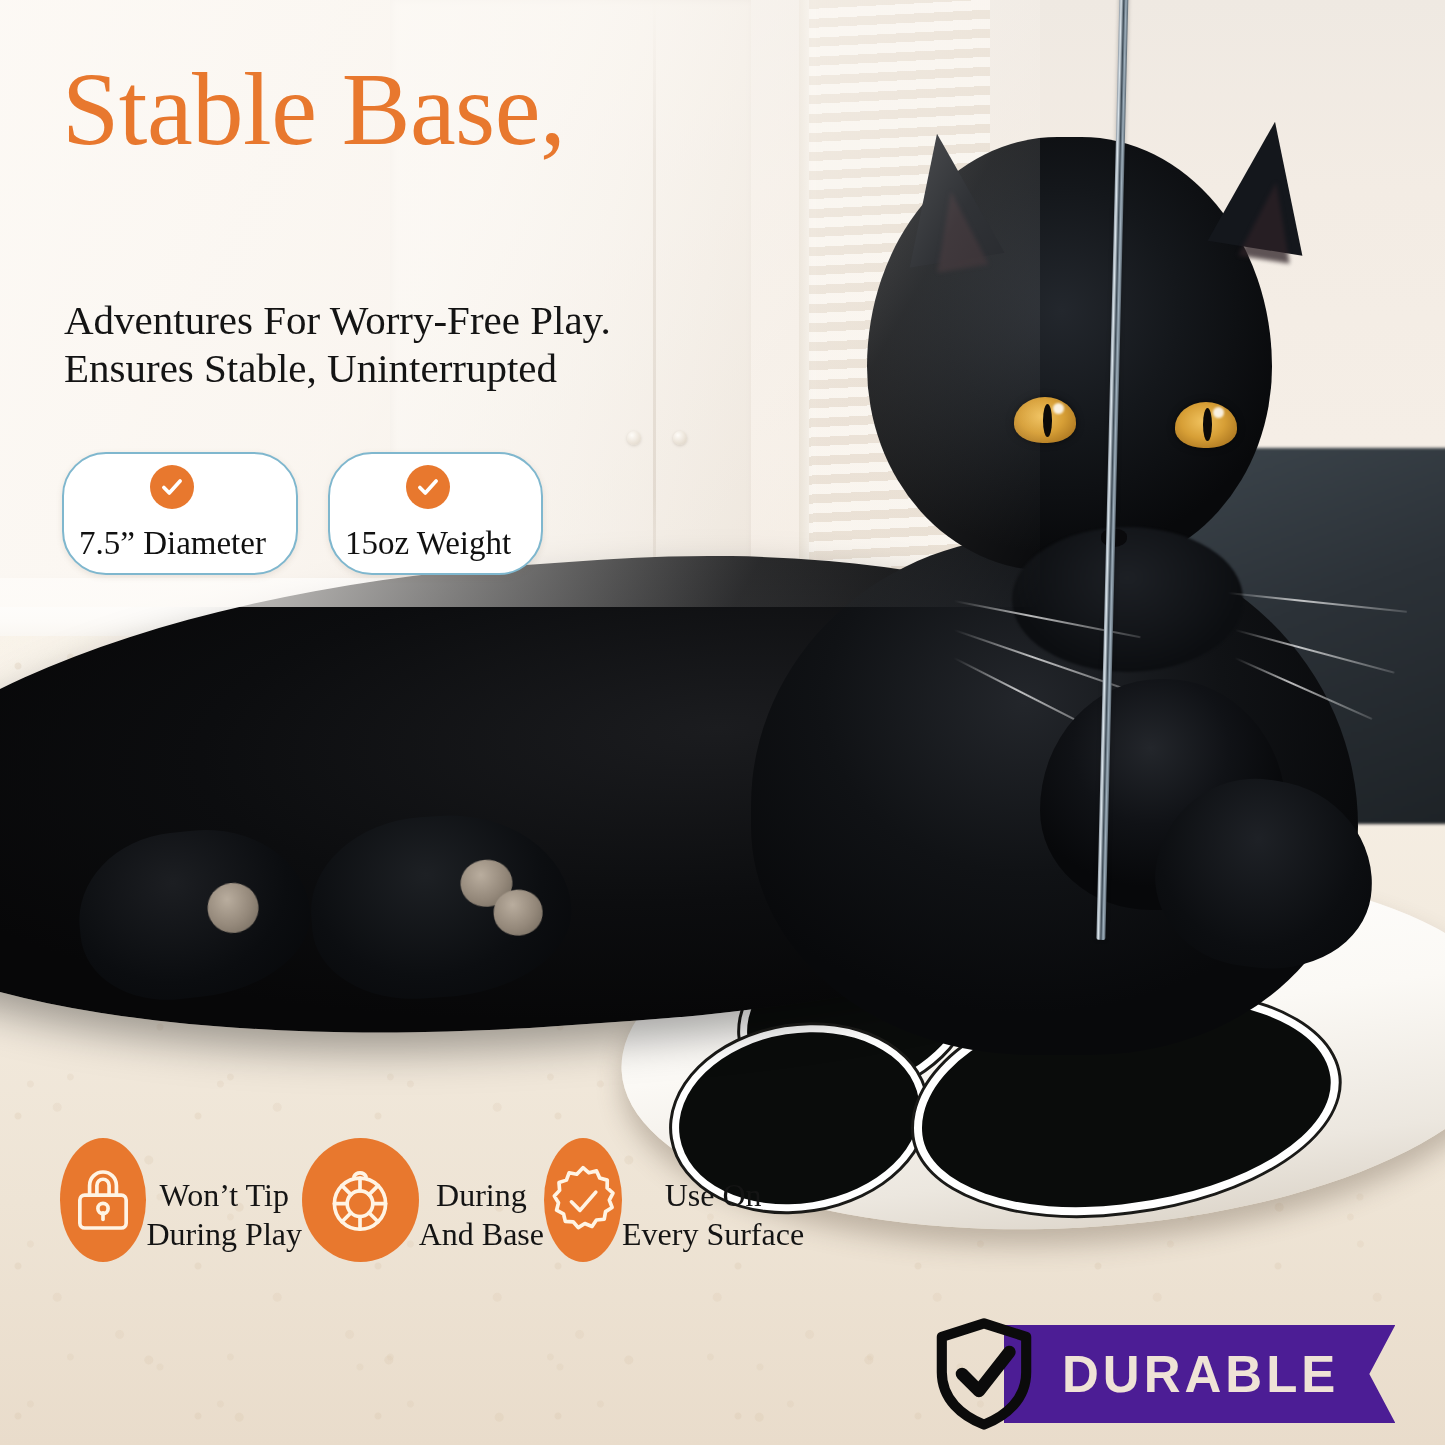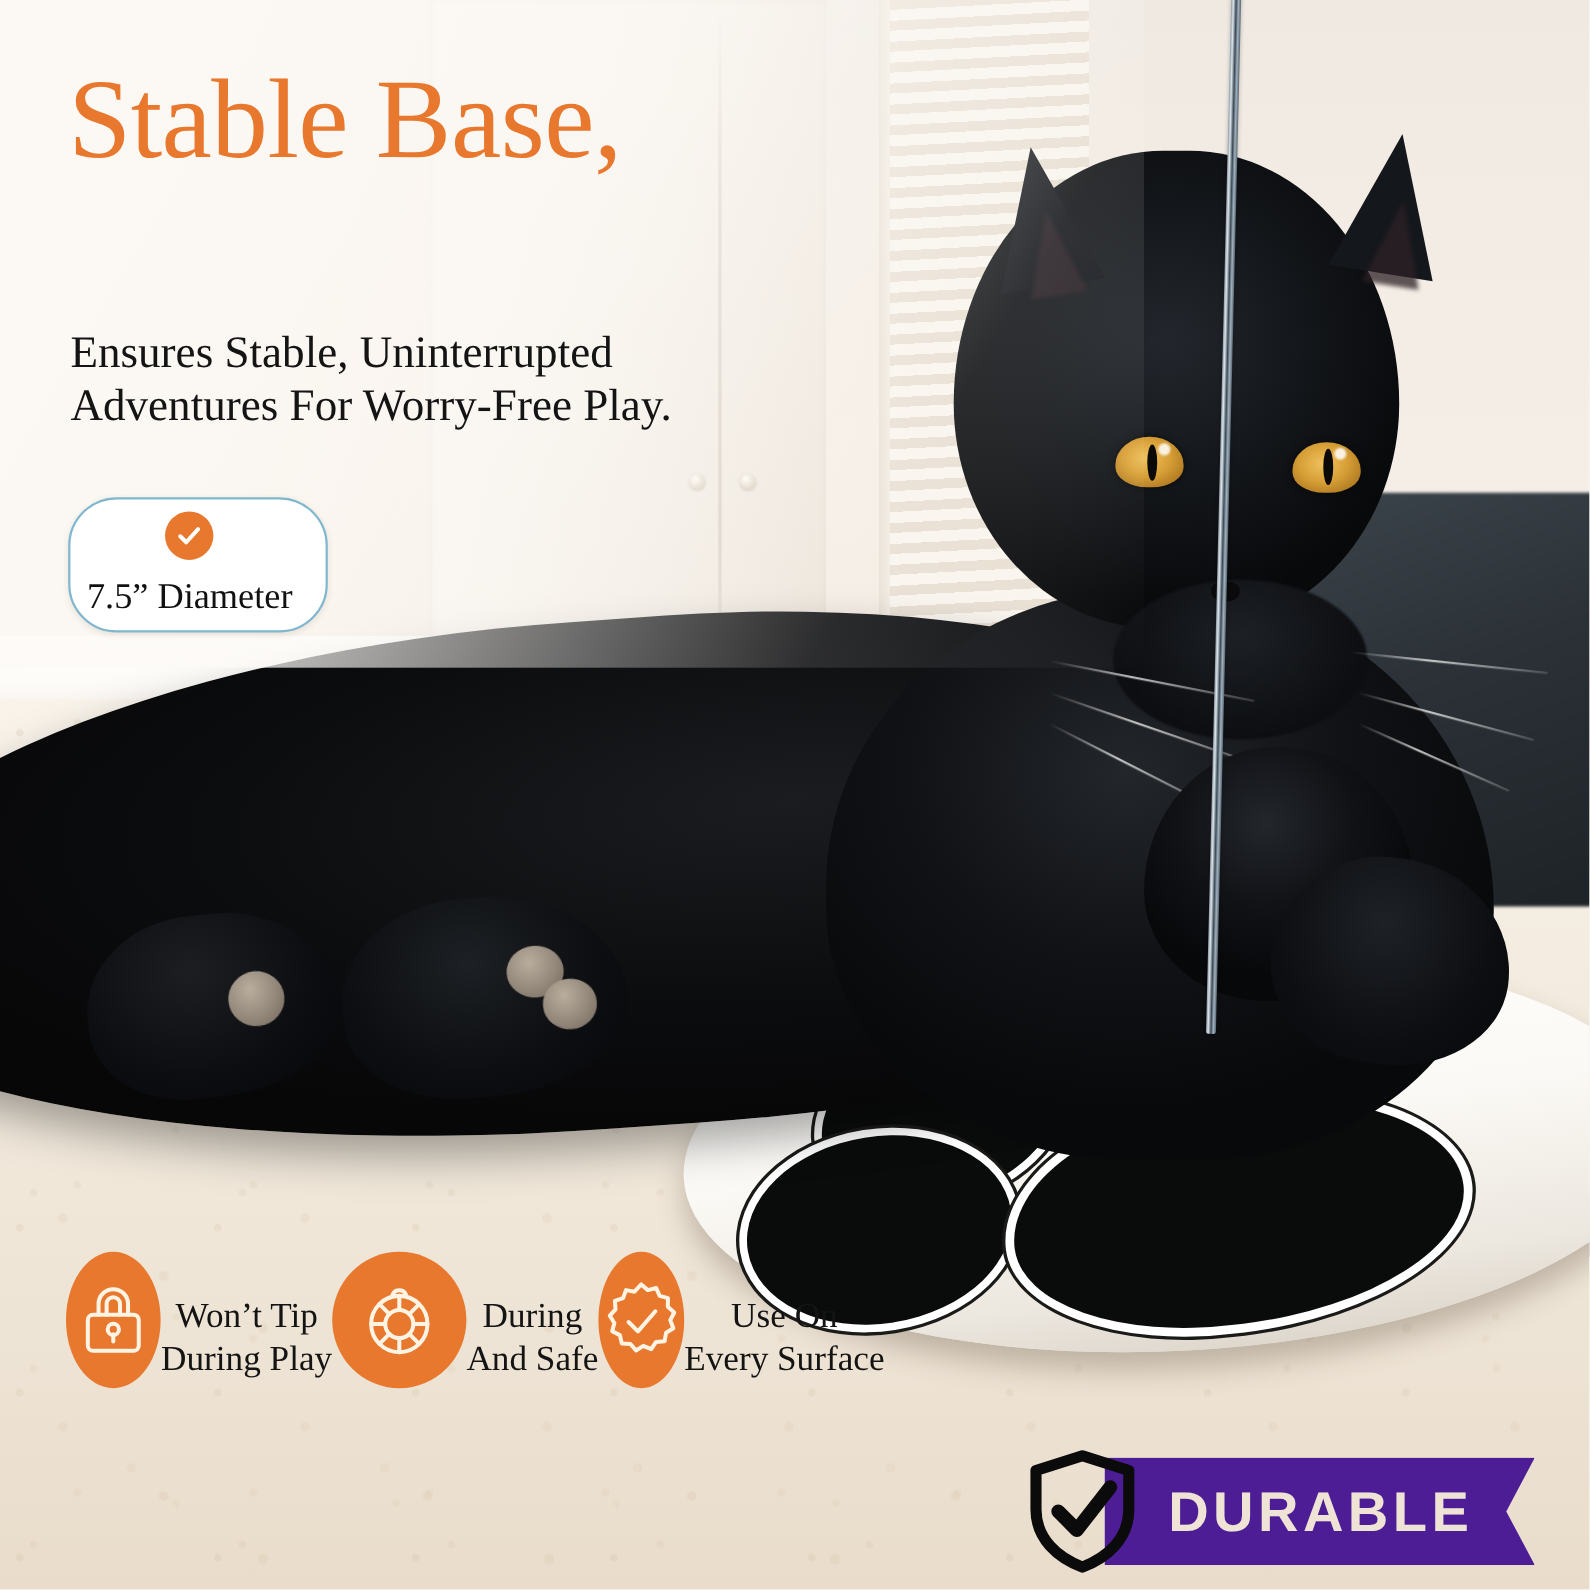--- a/index.html
+++ b/index.html
@@ -433,32 +433,40 @@
     <div class="veil"></div>
   </div>
 
   <div class="overlay">
 
     <div class="headline">
       <span class="hl-1">Stable Base,</span>
     </div>
 
     <div class="subhead">
+      <span>Adventures For Worry-Free Play.</span>
       <span>Ensures Stable, Uninterrupted</span>
-      <span>Adventures For Worry-Free Play.</span>
     </div>
 
     <div class="pills">
       <div class="pill">
         <span class="pill-check">
           <svg viewBox="0 0 24 24" fill="none" stroke="#ffffff" stroke-width="3.4" stroke-linecap="round" stroke-linejoin="round">
             <polyline points="4.5,12.5 9.5,17.5 19.5,6.5"></polyline>
           </svg>
         </span>
         <span class="pill-label">7.5” Diameter</span>
+      </div>
+      <div class="pill">
+        <span class="pill-check">
+          <svg viewBox="0 0 24 24" fill="none" stroke="#ffffff" stroke-width="3.4" stroke-linecap="round" stroke-linejoin="round">
+            <polyline points="4.5,12.5 9.5,17.5 19.5,6.5"></polyline>
+          </svg>
+        </span>
+        <span class="pill-label">15oz Weight</span>
       </div>
     </div>
 
     <div class="features">
 
       <div class="feature">
         <div class="feat-circle">
           <svg viewBox="0 0 64 64" fill="none" stroke="#FFF4E4" stroke-width="3" stroke-linecap="round" stroke-linejoin="round">
             <rect x="13" y="28" width="38" height="27" rx="4"></rect>
             <path d="M21 28 V20 a11 11 0 0 1 22 0 v8"></path>
@@ -484,21 +492,21 @@
             <line x1="11" y1="35" x2="21.5" y2="35"></line>
             <line x1="42.5" y1="35" x2="53" y2="35"></line>
             <line x1="17.2" y1="20.2" x2="24.6" y2="27.6"></line>
             <line x1="39.4" y1="42.4" x2="46.8" y2="49.8"></line>
             <line x1="46.8" y1="20.2" x2="39.4" y2="27.6"></line>
             <line x1="24.6" y1="42.4" x2="17.2" y2="49.8"></line>
           </svg>
         </div>
         <div class="feat-label">
           <span>During</span>
-          <span>And Safe</span>
+          <span>And Base</span>
         </div>
       </div>
 
       <div class="feature">
         <div class="feat-circle">
           <svg viewBox="0 0 64 64" fill="none" stroke="#FFF4E4" stroke-width="3" stroke-linecap="round" stroke-linejoin="round">
             <path d="M32 5.5 l4.9 4.2 6.2-1.6 2.6 5.9 6.2 1.7 -0.1 6.4 4.8 4.3 -3 5.7 2.3 6 -5.4 3.4 -1.1 6.3 -6.4 0.6 -3.6 5.3 -5.9-2.4 -5.4 3.4 -4.2-4.8 -6.4-0.4 -1.5-6.2 -5.7-2.9 1.6-6.2 -3.4-5.4 4.3-4.7 -0.5-6.4 6.1-2 2.2-6.0 6.3 1.2z"></path>
             <polyline points="22.5,33.5 29.5,40.5 42.5,25.5"></polyline>
           </svg>
         </div>

